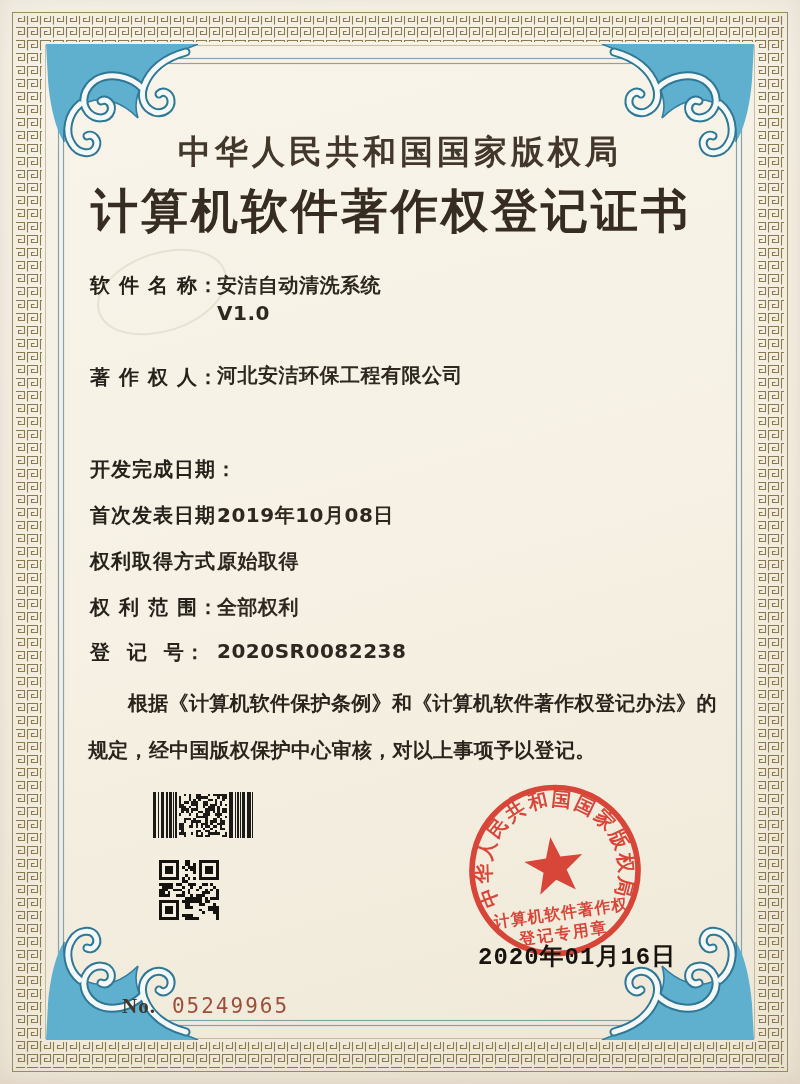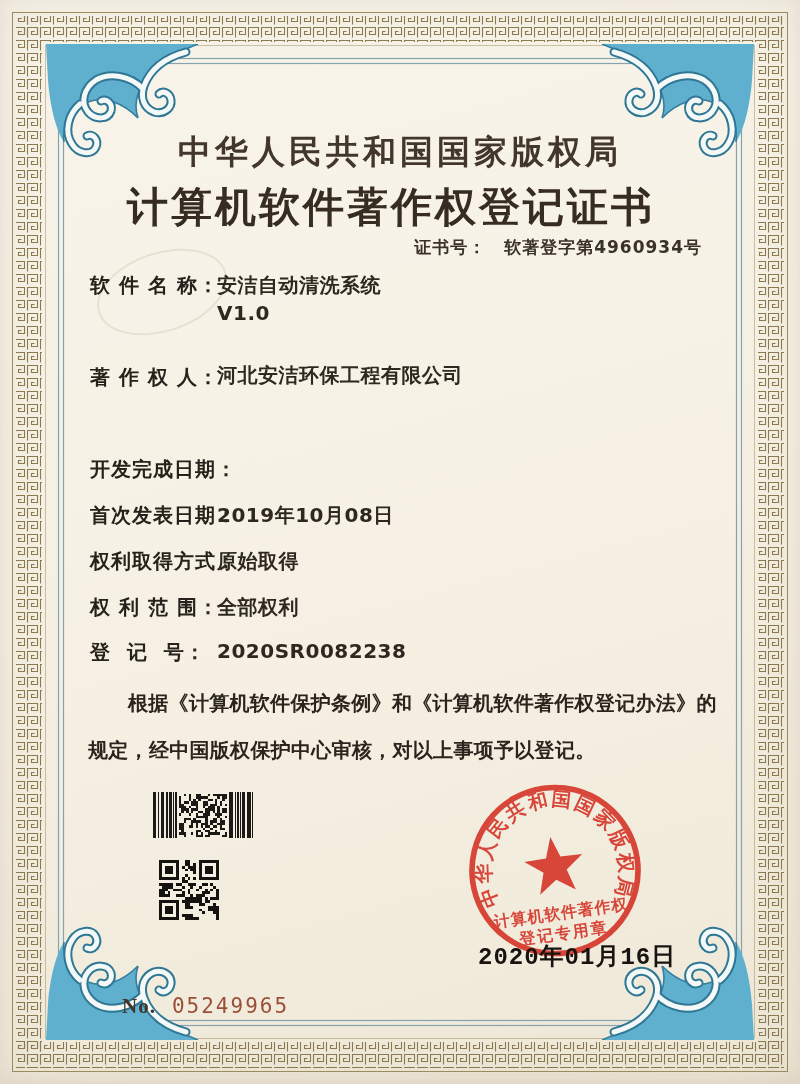--- a/index.html
+++ b/index.html
@@ -14,21 +14,21 @@
   .border-svg { position:absolute; left:0; top:0; }
 
   .authority-title {
     left:0; right:0; top:130px; text-align:center;
     font-family:"Liberation Serif","DejaVu Serif",serif;
     font-size:33px; font-weight:700; letter-spacing:4px; color:#42372a;
   }
   .main-title {
     left:0; right:18px; top:180px; text-align:center;
     font-family:"Liberation Serif","DejaVu Serif",serif;
-    font-size:41px; font-weight:700; letter-spacing:3px; color:#362c21;
+    font-size:47px; font-weight:700; letter-spacing:3px; color:#362c21;
   }
   .certno-row {
     top:236px; right:98px; font-size:17px; font-weight:700; color:#3a3128;
     letter-spacing:1px;
   }
   .certno-row .val { margin-left:18px; }
 
   .field-label {
     left:90px; font-size:20px; font-weight:700; color:#26211a;
     white-space:pre; letter-spacing:1px;
@@ -111,23 +111,20 @@
     <g>
         <use href="#orn" x="0" y="0" width="170" height="122" transform="translate(754,1040) scale(-1,-1)"></use>
       </g>
   </svg>
 
   <div class="abs emboss"></div>
 
   <div class="abs authority-title">中华人民共和国国家版权局</div>
   <div class="abs main-title">计算机软件著作权登记证书</div>
 
-  <div class="abs certno-row">
-    <span>证书号：</span><span class="val">软著登字第4960934号</span>
-  </div>
 
   <div class="abs field-label" style="top:272px">软 件 名 称：</div>
   <div class="abs field-value" style="top:272px">安洁自动清洗系统</div>
   <div class="abs field-value" style="top:301px">V1.0</div>
 
   <div class="abs field-label" style="top:364px">著 作 权 人：</div>
   <div class="abs field-value" style="top:362px">河北安洁环保工程有限公司</div>
 
   <div class="abs field-label" style="top:456px">开发完成日期：</div>
 

